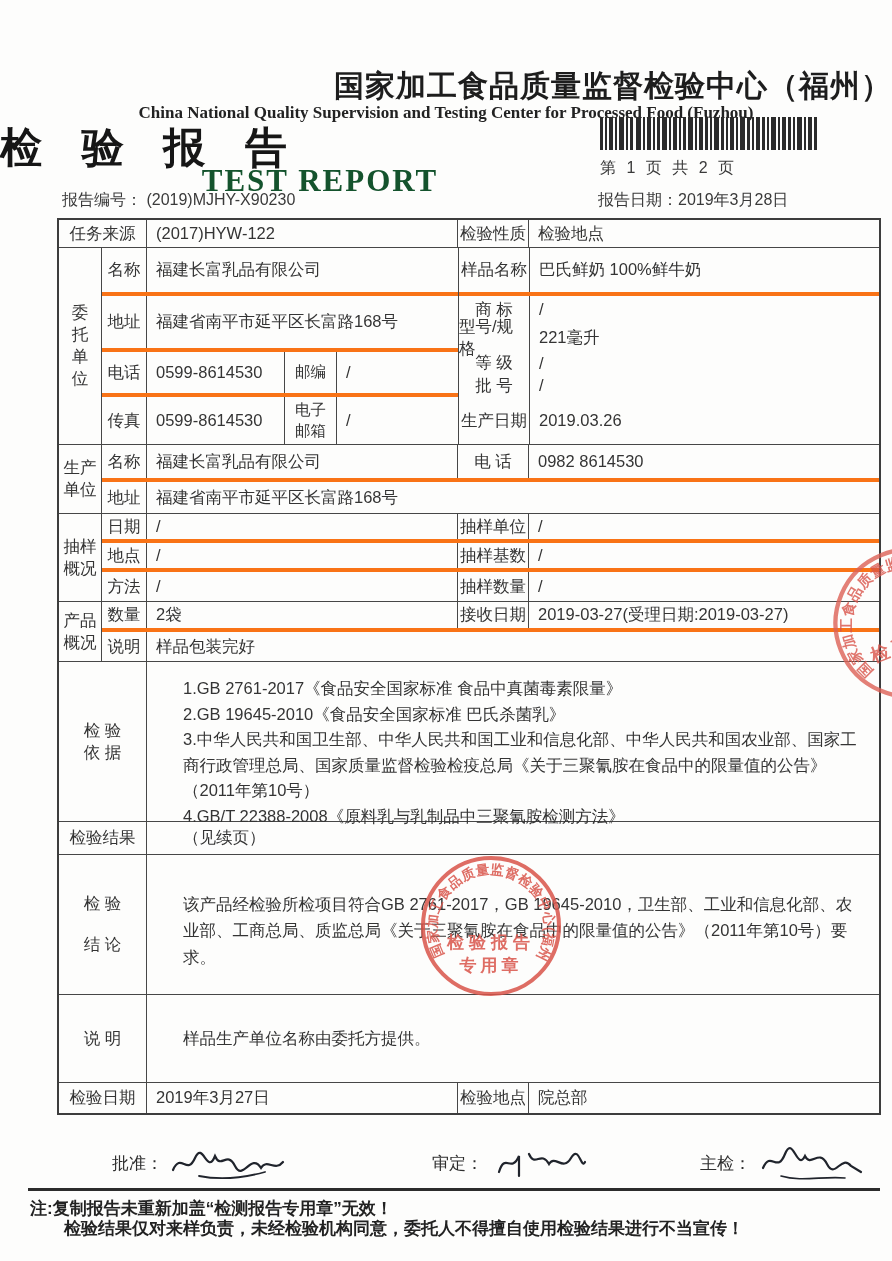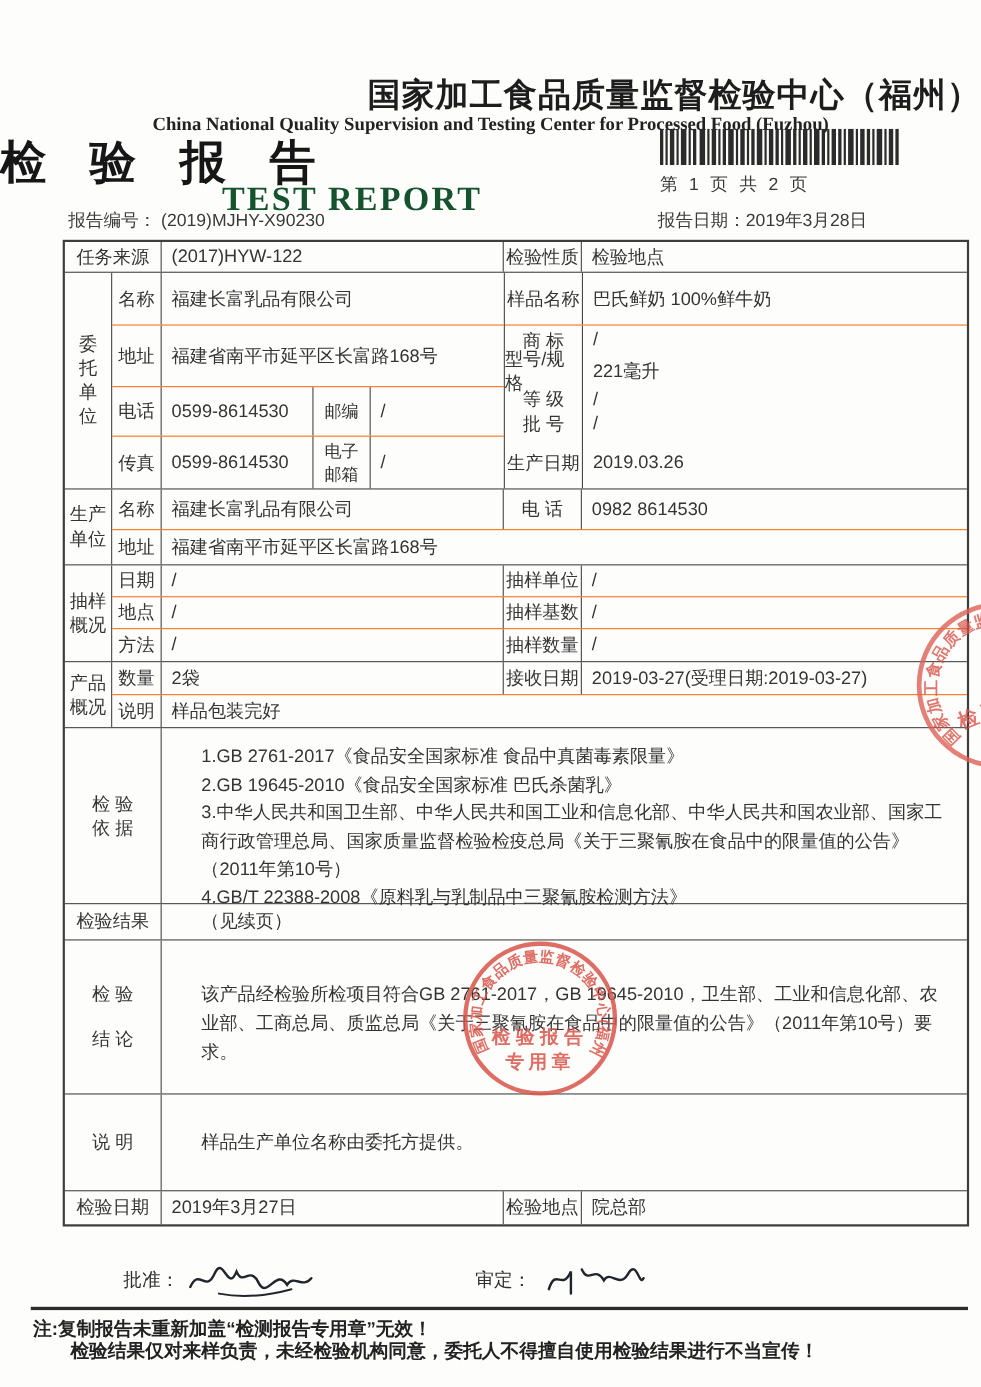--- a/index.html
+++ b/index.html
@@ -37,21 +37,21 @@
   .c.last { border-right:none; }
   .lbl { justify-content:center; text-align:center; }
   .val { padding-left:9px; }
   .glabel { width:43px; flex:none; text-align:center; }
   .ilabel { width:45px; flex:none; }
   .wlabel { width:88px; flex:none; }
   .lvalue { width:311px; flex:none; }
   .rlabel { width:71px; flex:none; }
   .rvalue { flex:1; }
   .stack { display:flex; flex-direction:column; flex:1; }
-  .stack > .row { display:flex; border-bottom:1px solid #f97316; flex:none; }
+  .stack > .row { display:flex; border-bottom:4px solid #f97316; flex:none; }
   .stack > .row:last-child { border-bottom:none; flex:1; }
   .pre { white-space:pre-line; }
   .vstack { display:flex; flex-direction:column; justify-content:space-evenly;
     align-items:center; }
   
   .hA{height:28px} .hB{height:197px} .hC{height:69px} .hD{height:88px}
   .hE{height:60px} .hF{height:160px} .hG{height:33px} .hH{height:140px}
   .hI{height:88px} .hJ{height:30px}
   
   .rB1{height:48px} .rB2{height:56px} .rB3{height:45px}
@@ -312,20 +312,27 @@
       <path d="M4,28 C12,10 18,34 26,16 S38,34 46,14 C52,28 58,8 66,24 S82,10 92,26 C98,16 106,30 114,20" stroke="#20242c" stroke-width="2.2" fill="none" stroke-linecap="round"></path>
       <path d="M30,34 C50,38 74,36 96,30" stroke="#20242c" stroke-width="1.8" fill="none" stroke-linecap="round"></path>
     </svg>
   </div>
   <div class="sig sig2">
     <span>审定：</span>
     <svg width="100" height="42" viewBox="0 0 100 42">
       <path d="M10,30 C16,10 22,32 30,14 L30,34 M40,12 C46,26 52,8 60,22 C66,12 74,30 82,16 S92,28 96,20" stroke="#20242c" stroke-width="2.2" fill="none" stroke-linecap="round"></path>
     </svg>
   </div>
+  <div class="sig sig3">
+    <span>主检：</span>
+    <svg width="110" height="42" viewBox="0 0 110 42">
+      <path d="M6,26 C14,8 20,32 28,12 S40,30 48,14 C54,26 62,6 70,22 S84,12 94,24 L104,30" stroke="#20242c" stroke-width="2.2" fill="none" stroke-linecap="round"></path>
+      <path d="M24,34 C44,40 66,34 88,36" stroke="#20242c" stroke-width="1.6" fill="none" stroke-linecap="round"></path>
+    </svg>
+  </div>
 
   <div class="rule"></div>
   <div class="note1">注:复制报告未重新加盖“检测报告专用章”无效！</div>
   <div class="note2">检验结果仅对来样负责，未经检验机构同意，委托人不得擅自使用检验结果进行不当宣传！</div>
 
   <svg class="stamp-main" width="172" height="176" viewBox="0 0 172 176">
     <defs>
       <path id="ringPath" d="M 39.2,117 A 54,54 0 1 1 132.8,117"></path>
     </defs>
     <circle cx="86" cy="88" r="68" fill="none" stroke="#d9544a" stroke-width="4"></circle>

